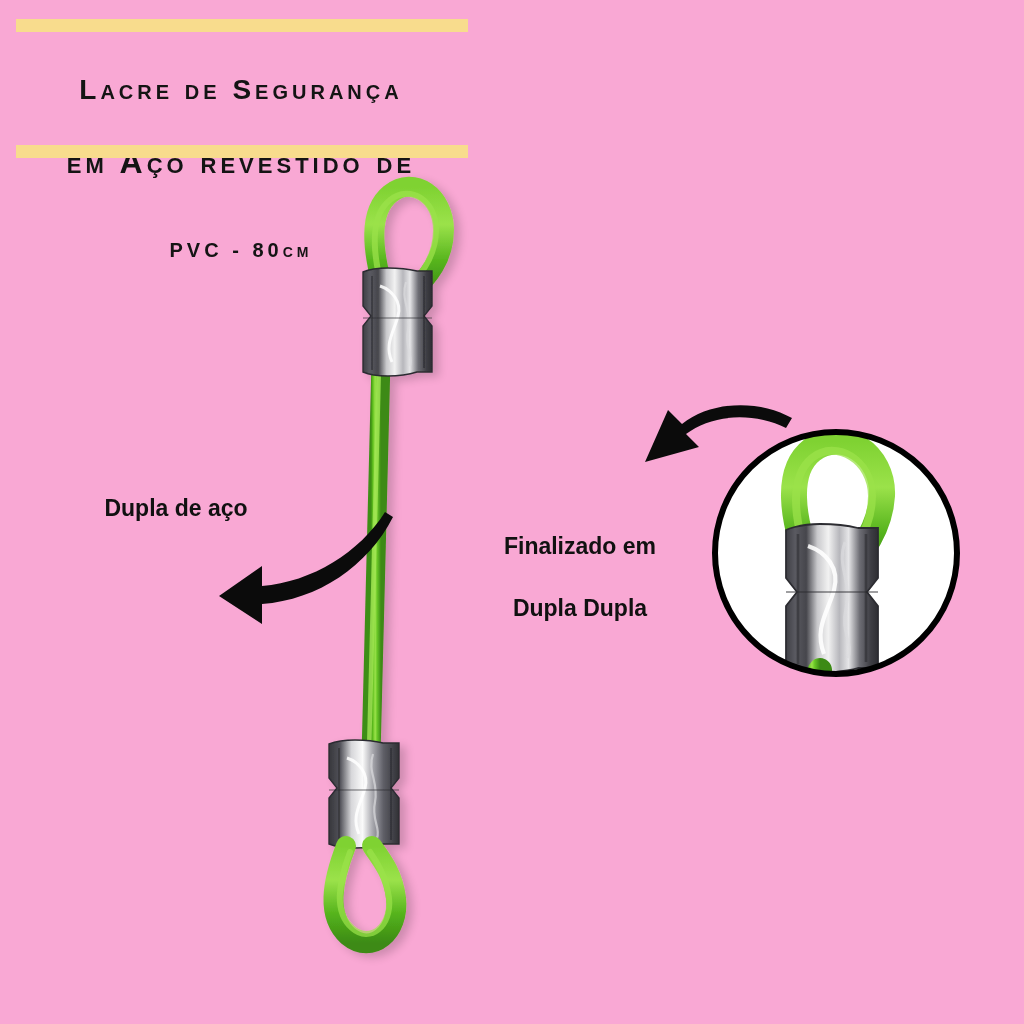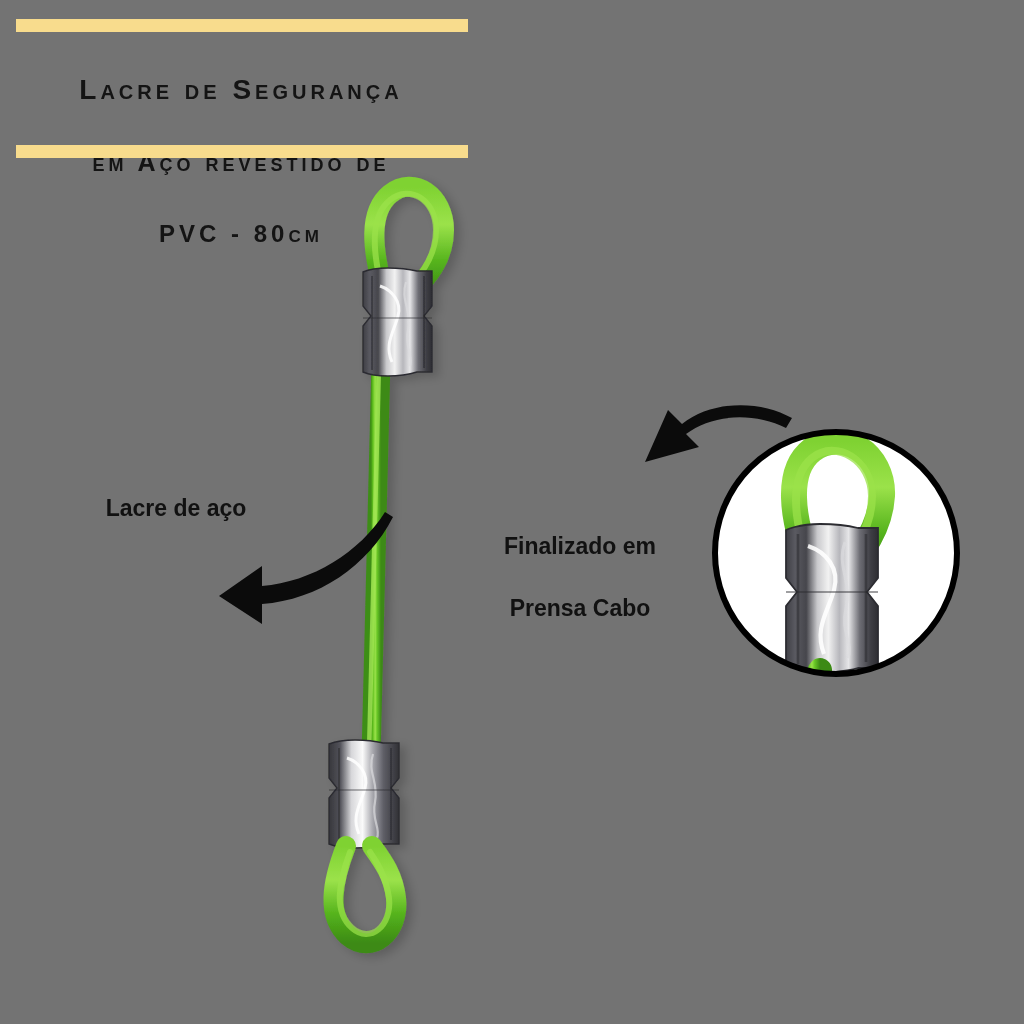--- a/index.html
+++ b/index.html
@@ -4,21 +4,21 @@
 <style>
   html, body {
     margin: 0;
     padding: 0;
     background: #ffffff;
   }
   #page {
     position: relative;
     width: 1024px;
     height: 1024px;
-    background: #737373;
+    background: #f9a8d4;
     overflow: hidden;
     font-family: "Liberation Sans", sans-serif;
   }
 
   
   #title-block {
     position: absolute;
     left: 0;
     top: 0;
     width: 480px;
@@ -43,22 +43,22 @@
     color: #141414;
     font-weight: bold;
     font-variant: small-caps;
     font-size: 28px;
     line-height: 36px;
     letter-spacing: 4.0px;
     white-space: pre-line;
   }
   .tline { display: block; }
   #tline-1 { font-size: 28px; letter-spacing: 4.0px; }
-  #tline-2 { font-size: 25px; letter-spacing: 4.0px; }
-  #tline-3 { font-size: 24px; letter-spacing: 4.0px; }
+  #tline-2 { font-size: 32px; letter-spacing: 4.0px; }
+  #tline-3 { font-size: 20px; letter-spacing: 4.0px; margin-top: 16px; }
 
   
   .annotation {
     position: absolute;
     color: #111111;
     font-weight: bold;
     font-size: 23px;
     line-height: 31px;
     text-align: center;
     white-space: pre-line;
@@ -229,21 +229,21 @@
         <g>
           <path d="M 820 670 L 806 700" fill="none" stroke="url(#gGreenV)" stroke-width="24" stroke-linecap="round"></path>
           <path d="M 818 674 L 805 698" fill="none" stroke="#A3E655" stroke-width="6" stroke-linecap="round" opacity="0.8"></path>
         </g>
       </g>
       <circle cx="836" cy="553" r="121" fill="none" stroke="#000000" stroke-width="6"></circle>
     </g>
   </svg>
 
   <div class="annotation" id="ann-left">
-    <span>Lacre de aço</span><br>
+    <span>Dupla de aço</span><br>
   </div>
 
   <div class="annotation" id="ann-right">
     <span>Finalizado em</span><br>
-    <span>Prensa Cabo</span>
+    <span>Dupla Dupla</span>
   </div>
 
 </div>
 
 </body></html>

